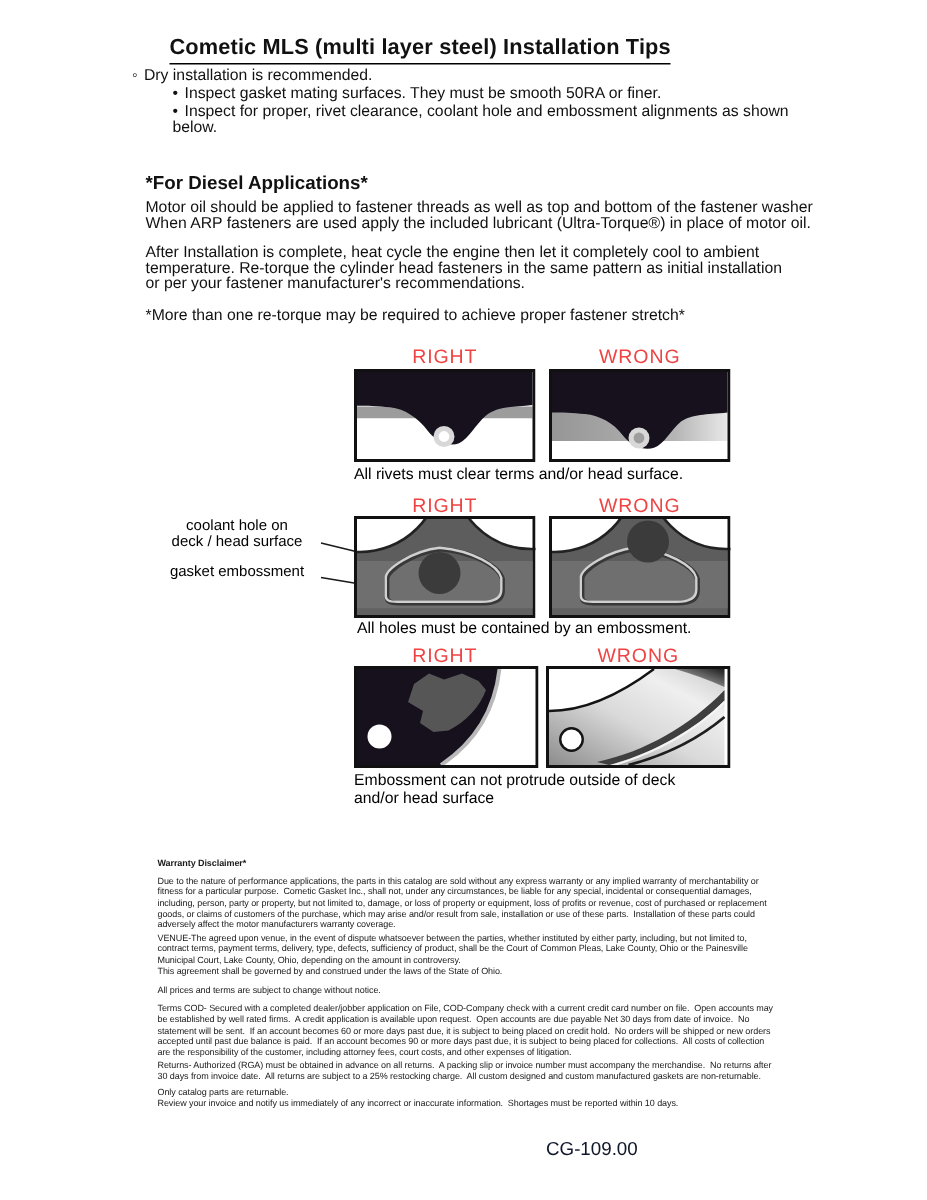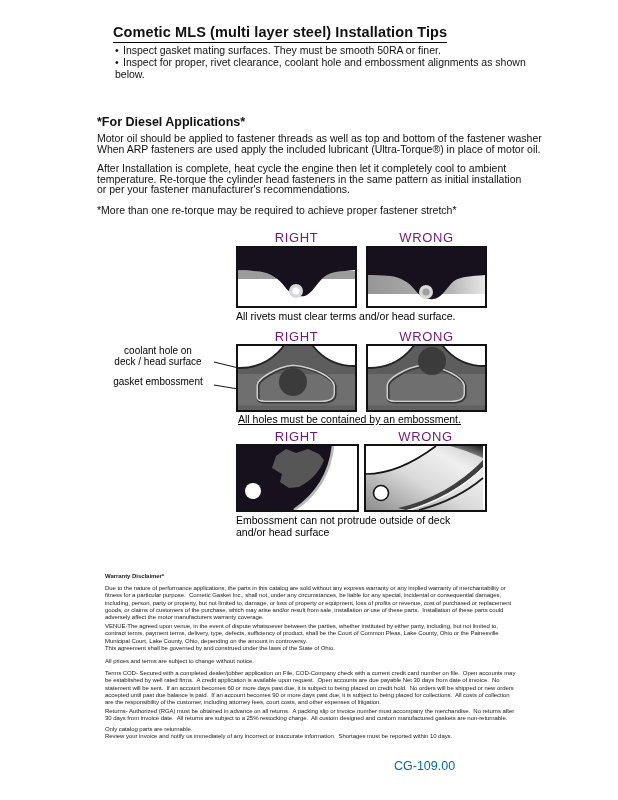--- a/index.html
+++ b/index.html
@@ -12,38 +12,39 @@
          border-bottom:1.7px solid #000;padding-bottom:2px;letter-spacing:.1px;}
   .tips{left:88px;top:45px;font-size:10.5px;line-height:11.8px;}
   .tip .marker{display:inline-block;width:8px;}
   .tip.indent{padding-left:27px;}
   .h2{left:97px;top:115px;font-size:12.5px;font-weight:bold;}
   .body{font-size:10.5px;line-height:10.5px;left:97px;}
   .p1{top:133px;}
   .p2{top:163px;}
   .note{top:205px;}
 
-  .dg-label{width:121px;text-align:center;font-size:13px;letter-spacing:.6px;color:#701a75;}
+  .dg-label{width:121px;text-align:center;font-size:13px;letter-spacing:.6px;color:#ef4444;}
   .cap{font-size:10.5px;line-height:11.5px;color:#000;}
   .panel{width:121px;height:62px;}
   .panel svg{display:block;}
   .callout{font-size:10px;line-height:10.8px;text-align:center;width:110px;color:#000;}
 
   .legal{left:105px;font-size:6px;line-height:7.3px;letter-spacing:-.05px;color:#1a1a1a;}
   .legal-h{font-weight:bold;}
-  .pagenum{left:394px;top:759px;font-size:12.5px;color:#0369a1;}
+  .pagenum{left:364px;top:759px;font-size:12.5px;color:#0f172a;}
 </style>
 </head>
 <body>
 
 <div class="page">
 
   <div class="abs title">Cometic MLS (multi layer steel) Installation Tips</div>
 
   <div class="abs tips">
+    <div class="tip"><span class="marker">◦</span><span>Dry installation is recommended.</span></div>
     <div class="tip indent"><span class="marker">•</span><span>Inspect gasket mating surfaces.  They must be smooth 50RA or finer.</span></div>
     <div class="tip indent"><span class="marker">•</span><span>Inspect for proper, rivet clearance, coolant hole and embossment alignments as shown below.</span></div>
   </div>
 
   <div class="abs h2">*For Diesel Applications*</div>
   <div class="abs body pre p1">Motor oil should be applied to fastener threads as well as top and bottom of the fastener washers.
 When ARP fasteners are used apply the included lubricant (Ultra-Torque®) in place of motor oil.</div>
   <div class="abs body pre p2">After Installation is complete, heat cycle the engine then let it completely cool to ambient
 temperature. Re-torque the cylinder head fasteners in the same pattern as initial installation
 or per your fastener manufacturer's recommendations.</div>
@@ -115,21 +116,21 @@
       <rect x="2" y="2" width="117" height="28" fill="#5d5d5d"></rect>
       <circle cx="4" cy="-30" r="54" fill="#fff" stroke="#222" stroke-width="1.8"></circle>
       <circle cx="118" cy="-30" r="52" fill="#fff" stroke="#222" stroke-width="1.8"></circle>
       <rect x="2" y="61.5" width="117" height="4.5" fill="#616161"></rect>
       <path d="M22,54 L22,42 C22,36 40,24 58,22 C80,24 97,34 99,42 L99,50 C99,56 94,58 86,58 L30,58 C24,58 22,57 22,54 Z" fill="none" stroke="#383838" stroke-width="3.2"></path>
       <path d="M21.2,53.2 L21.2,41.2 C21.2,35.2 39.2,23.2 57.2,21.2 C79.2,23.2 96.2,33.2 98.2,41.2 L98.2,49.2 C98.2,55.2 93.2,57.2 85.2,57.2 L29.2,57.2 C23.2,57.2 21.2,56.2 21.2,53.2 Z" fill="none" stroke="#d0d0d0" stroke-width="1.6"></path>
       <circle cx="66" cy="17" r="14" fill="#3b3b3b"></circle>
       <rect x="1" y="1" width="119" height="66" fill="none" stroke="#111" stroke-width="2"></rect>
     </svg>
   </div>
-  <div class="abs cap" style="left:238px;top:414px;text-decoration:underline;">All holes must be contained by an embossment.</div>
+  <div class="abs cap" style="left:238px;top:414px;">All holes must be contained by an embossment.</div>
 
   <div class="abs dg-label" style="left:236px;top:429px;">RIGHT</div>
   <div class="abs dg-label" style="left:364px;top:429px;width:123px;">WRONG</div>
 
   <div class="abs panel" style="left:236px;top:444px;width:123px;height:68px;">
     <svg width="123" height="68" viewBox="0 0 123 68">
       <rect x="0" y="0" width="123" height="68" fill="#fff"></rect>
       <path d="M2,2 L97,2 C94,28 82,50 58,66 L2,66 Z" fill="#17111d"></path>
       <path d="M97,2 C94,28 82,50 58,66" fill="none" stroke="#b9b9b9" stroke-width="2.6"></path>
       <path d="M97,4 C94,28 82,49 57,64 L2,64 L2,2 L97,2 Z" fill="#17111d" stroke="none" opacity="0"></path>

